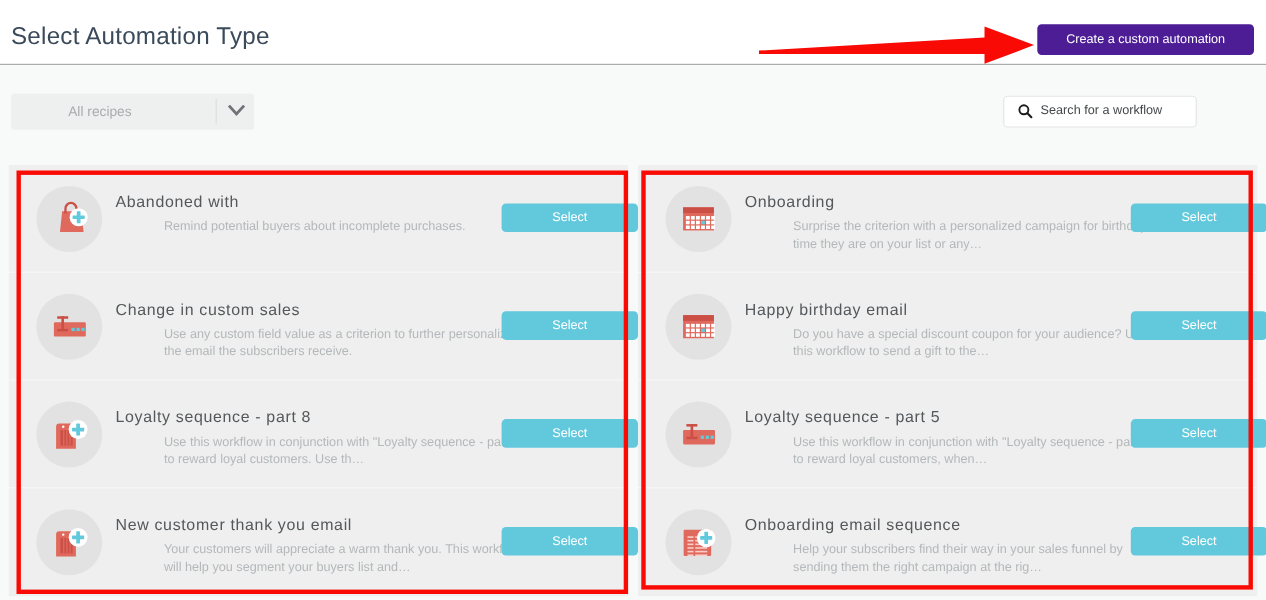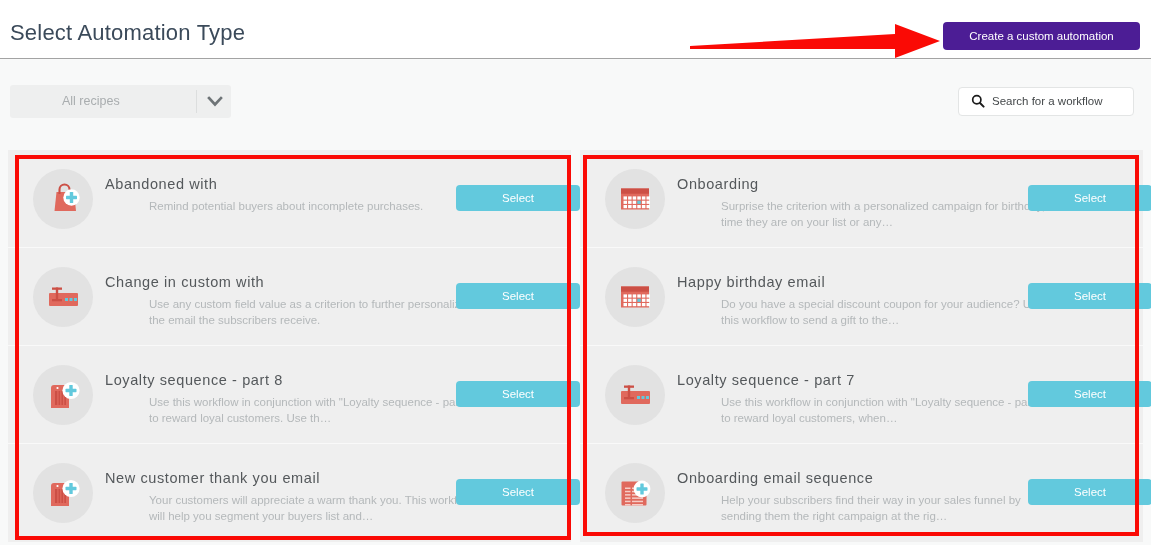--- a/index.html
+++ b/index.html
@@ -79,21 +79,20 @@
     font-weight: bold;
     line-height: 15px;
   }
   .search-box {
     position: absolute; left: 912px; top: 87px;
     width: 176px; height: 29px;
     background: #ffffff;
     border: 1px solid #e3e5e5;
     border-radius: 4px;
     box-sizing: border-box;
-    margin-left: 46px;
   }
   .search-box .s-icon {
     position: absolute; left: 12px; top: 6px;
     width: 14px; height: 14px;
   }
   .search-box .s-text {
     position: absolute; left: 33px; top: 7px;
     font-size: 11.5px; color: #44484a;
   }
 
@@ -221,21 +220,21 @@
           <svg width="38" height="38" viewBox="0 0 38 38">
             <rect x="5" y="15" width="29" height="13" rx="1" fill="#e0695d"></rect>
             <rect x="8" y="9.5" width="10" height="2.3" fill="#cc4f45"></rect>
             <rect x="11.8" y="9.5" width="2.4" height="13.5" fill="#cc4f45"></rect>
             <rect x="8" y="21" width="10" height="2.3" fill="#cc4f45"></rect>
             <rect x="21" y="20" width="3" height="3" fill="#62c9dd"></rect>
             <rect x="25.5" y="20" width="3" height="3" fill="#62c9dd"></rect>
             <rect x="30" y="20" width="3" height="3" fill="#62c9dd"></rect>
           </svg>
         </div>
-        <div class="card-title">Change in custom with</div>
+        <div class="card-title">Change in custom sales</div>
         <div class="card-desc">Use any custom field value as a criterion to further personalize the email the subscribers receive.</div>
         <button class="select-btn">Select</button>
       </div>
       <div class="card">
         <div class="card-icon-wrap">
           <svg width="38" height="38" viewBox="0 0 38 38">
             <path d="M10 9 h12 a3 3 0 0 1 3 3 v20 h-18 v-20 a3 3 0 0 1 3 -3 z" fill="#e0695d"></path>
             <rect x="11" y="15" width="11" height="14" fill="#cc4f45"></rect>
             <rect x="13.3" y="15" width="1.2" height="14" fill="#e0695d"></rect>
             <rect x="16.2" y="15" width="1.2" height="14" fill="#e0695d"></rect>
@@ -333,21 +332,21 @@
           <svg width="38" height="38" viewBox="0 0 38 38">
             <rect x="5" y="15" width="29" height="13" rx="1" fill="#e0695d"></rect>
             <rect x="8" y="9.5" width="10" height="2.3" fill="#cc4f45"></rect>
             <rect x="11.8" y="9.5" width="2.4" height="13.5" fill="#cc4f45"></rect>
             <rect x="8" y="21" width="10" height="2.3" fill="#cc4f45"></rect>
             <rect x="21" y="20" width="3" height="3" fill="#62c9dd"></rect>
             <rect x="25.5" y="20" width="3" height="3" fill="#62c9dd"></rect>
             <rect x="30" y="20" width="3" height="3" fill="#62c9dd"></rect>
           </svg>
         </div>
-        <div class="card-title">Loyalty sequence - part 7</div>
+        <div class="card-title">Loyalty sequence - part 5</div>
         <div class="card-desc">Use this workflow in conjunction with "Loyalty sequence - part 1" to reward loyal customers, when…</div>
         <button class="select-btn">Select</button>
       </div>
       <div class="card">
         <div class="card-icon-wrap">
           <svg width="38" height="38" viewBox="0 0 38 38">
             <rect x="5.5" y="7.5" width="25" height="24" rx="1" fill="#e0695d"></rect>
             <rect x="9" y="13.5" width="5.5" height="1.5" fill="#f6cdc7"></rect>
             <rect x="16" y="13.5" width="11" height="1.5" fill="#f6cdc7"></rect>
             <rect x="9" y="16.8" width="5.5" height="1.5" fill="#f6cdc7"></rect>

